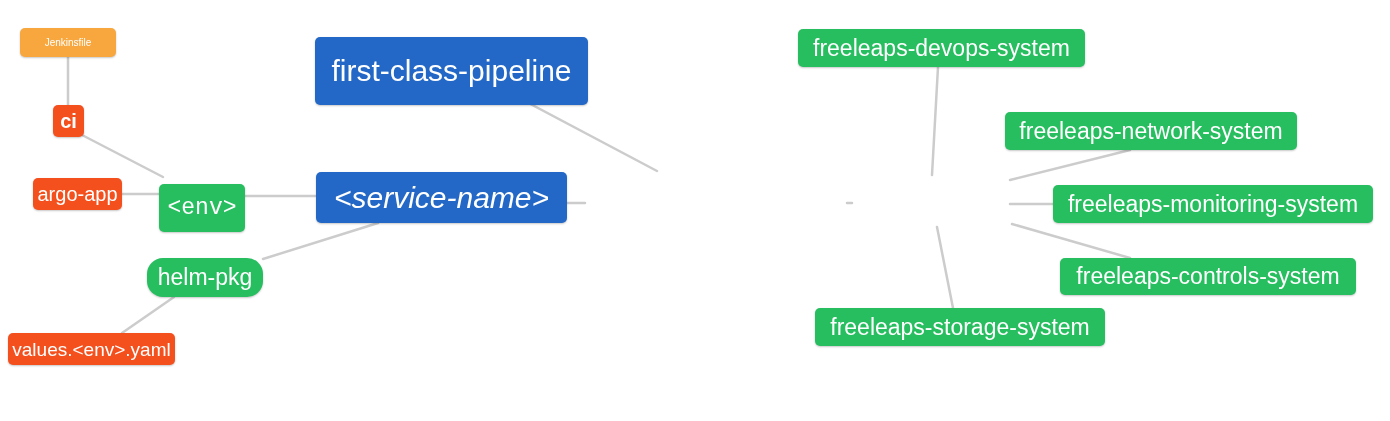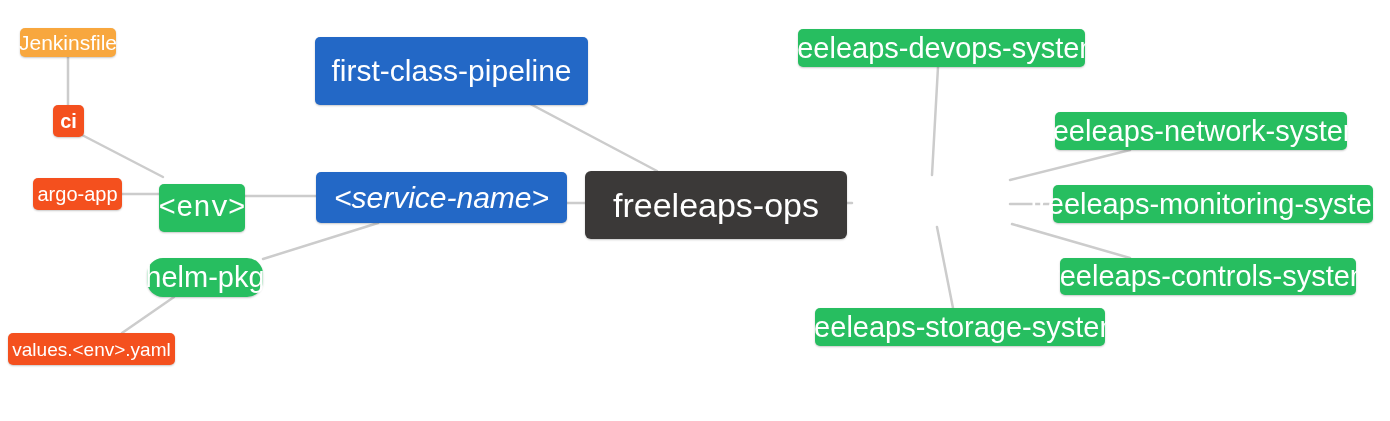--- a/index.html
+++ b/index.html
@@ -38,23 +38,23 @@
     border-radius: 5px;
     box-shadow: 0 1px 2px rgba(0,0,0,0.22);
     white-space: nowrap;
     cursor: pointer;
     box-sizing: border-box;
     line-height: 1;
     padding: 0 6px;
   }
   .depth-root { background: var(--root); font-size: 34px; border-radius: 6px; }
   .depth-1    { background: var(--level1); font-size: 30px; }
-  .depth-2    { background: var(--level2); font-size: 29px; text-align: center; }
+  .depth-2    { background: var(--level2); font-size: 23px; text-align: center; }
   .depth-3    { background: var(--level3); font-size: 20px; }
-  .depth-4    { background: var(--level4); font-size: 21px; }
+  .depth-4    { background: var(--level4); font-size: 10px; }
 </style>
 </head>
 <body>
 
 <div class="canvas">
 
   <svg id="connectors" width="1390" height="421">
     <line x1="68" y1="57" x2="68" y2="105"></line>
     <line x1="82" y1="135" x2="163" y2="177"></line>
     <line x1="122" y1="194" x2="159" y2="194"></line>
@@ -80,26 +80,25 @@
   <div class="node depth-2" style="left:159px; top:184px; width:86px;  height:48px;font-family:Liberation Mono, monospace;">&lt;env&gt;</div>
 
   <div class="node depth-2" style="left:147px; top:258px; width:116px; height:39px;border-radius:16px;">helm-pkg</div>
 
   <div class="node depth-3" style="left:8px;   top:333px; width:167px; height:32px; font-size:19px;">values.&lt;env&gt;.yaml</div>
 
   <div class="node depth-1" style="left:315px; top:37px;  width:273px; height:68px;">first-class-pipeline</div>
 
   <div class="node depth-1" style="left:316px; top:172px; width:251px; height:51px;font-style:italic;">&lt;service-name&gt;</div>
 
-  <div class="node depth-root" style="left:585px; top:171px; width:262px; height:68px;">freeleaps-ops</div>
 
 
   <div class="node depth-2" style="left:798px;  top:29px;  width:287px; height:38px;">freeleaps-devops-system</div>
 
-  <div class="node depth-2" style="left:1055px; top:112px; width:292px; height:38px;">freeleaps-network-system</div>
+  <div class="node depth-2" style="left:1005px; top:112px; width:292px; height:38px;">freeleaps-network-system</div>
 
   <div class="node depth-2" style="left:1053px; top:185px; width:320px; height:38px;">freeleaps-monitoring-system</div>
 
   <div class="node depth-2" style="left:1060px; top:258px; width:296px; height:37px;">freeleaps-controls-system</div>
 
   <div class="node depth-2" style="left:815px;  top:308px; width:290px; height:38px;">freeleaps-storage-system</div>
 
 </div>
 
 </body></html>

